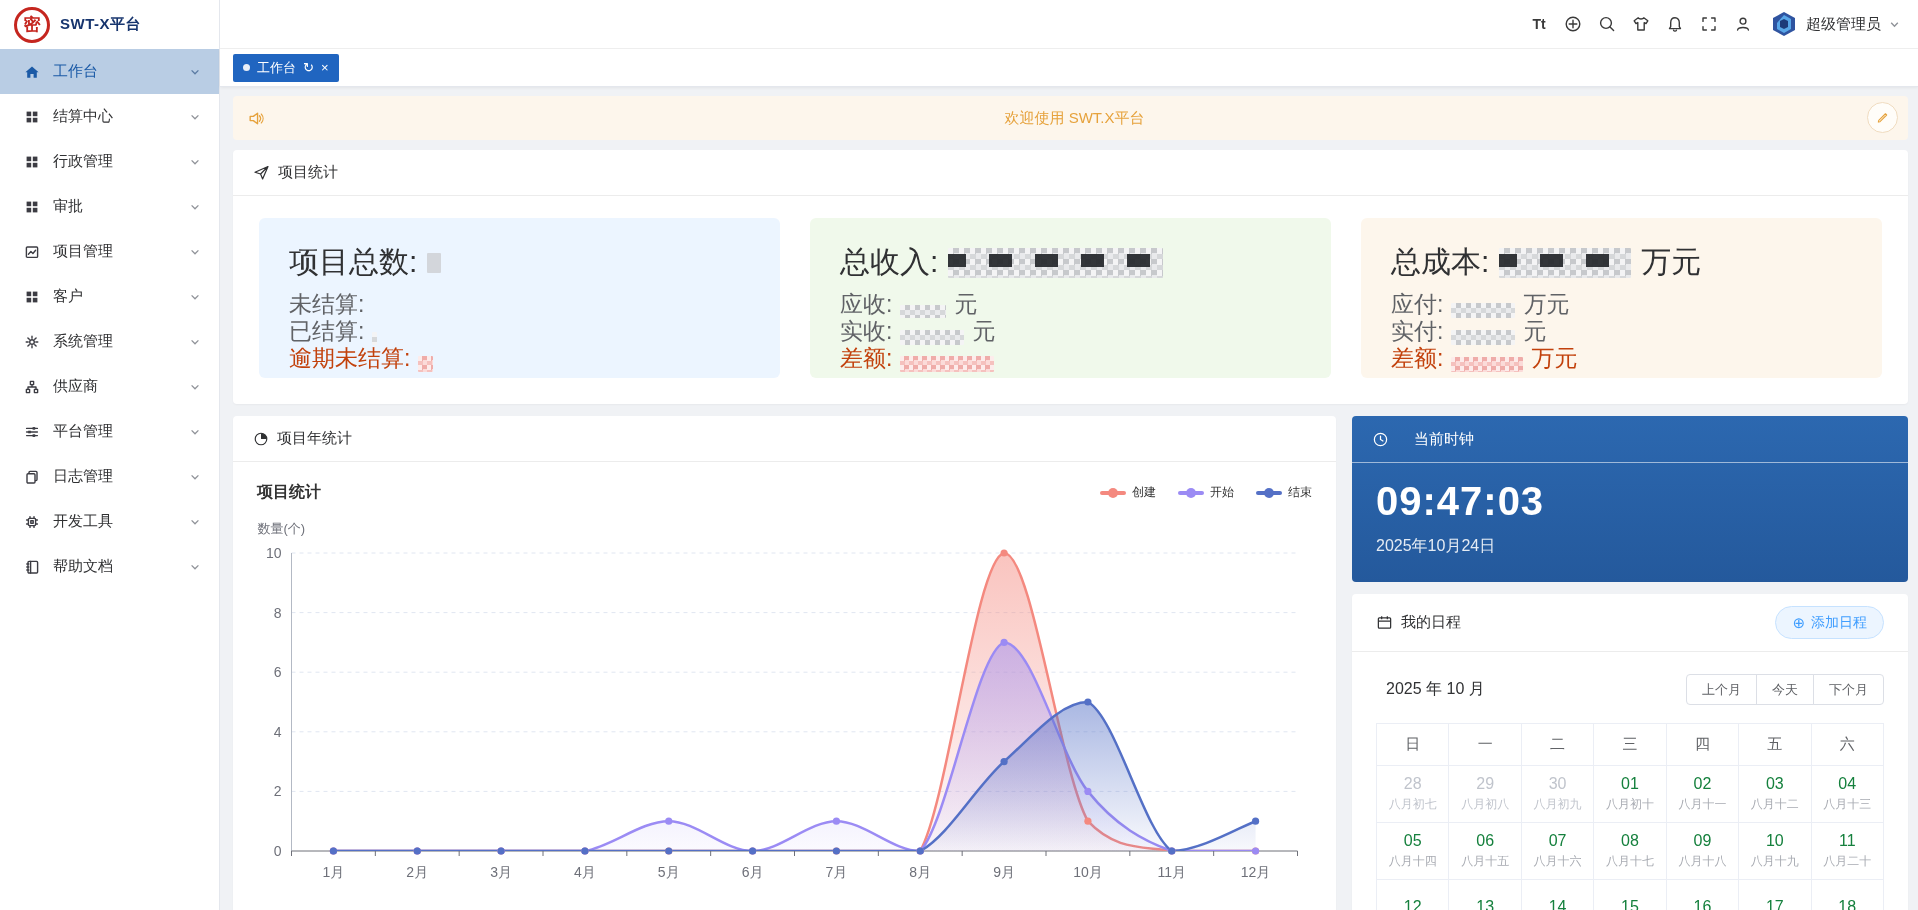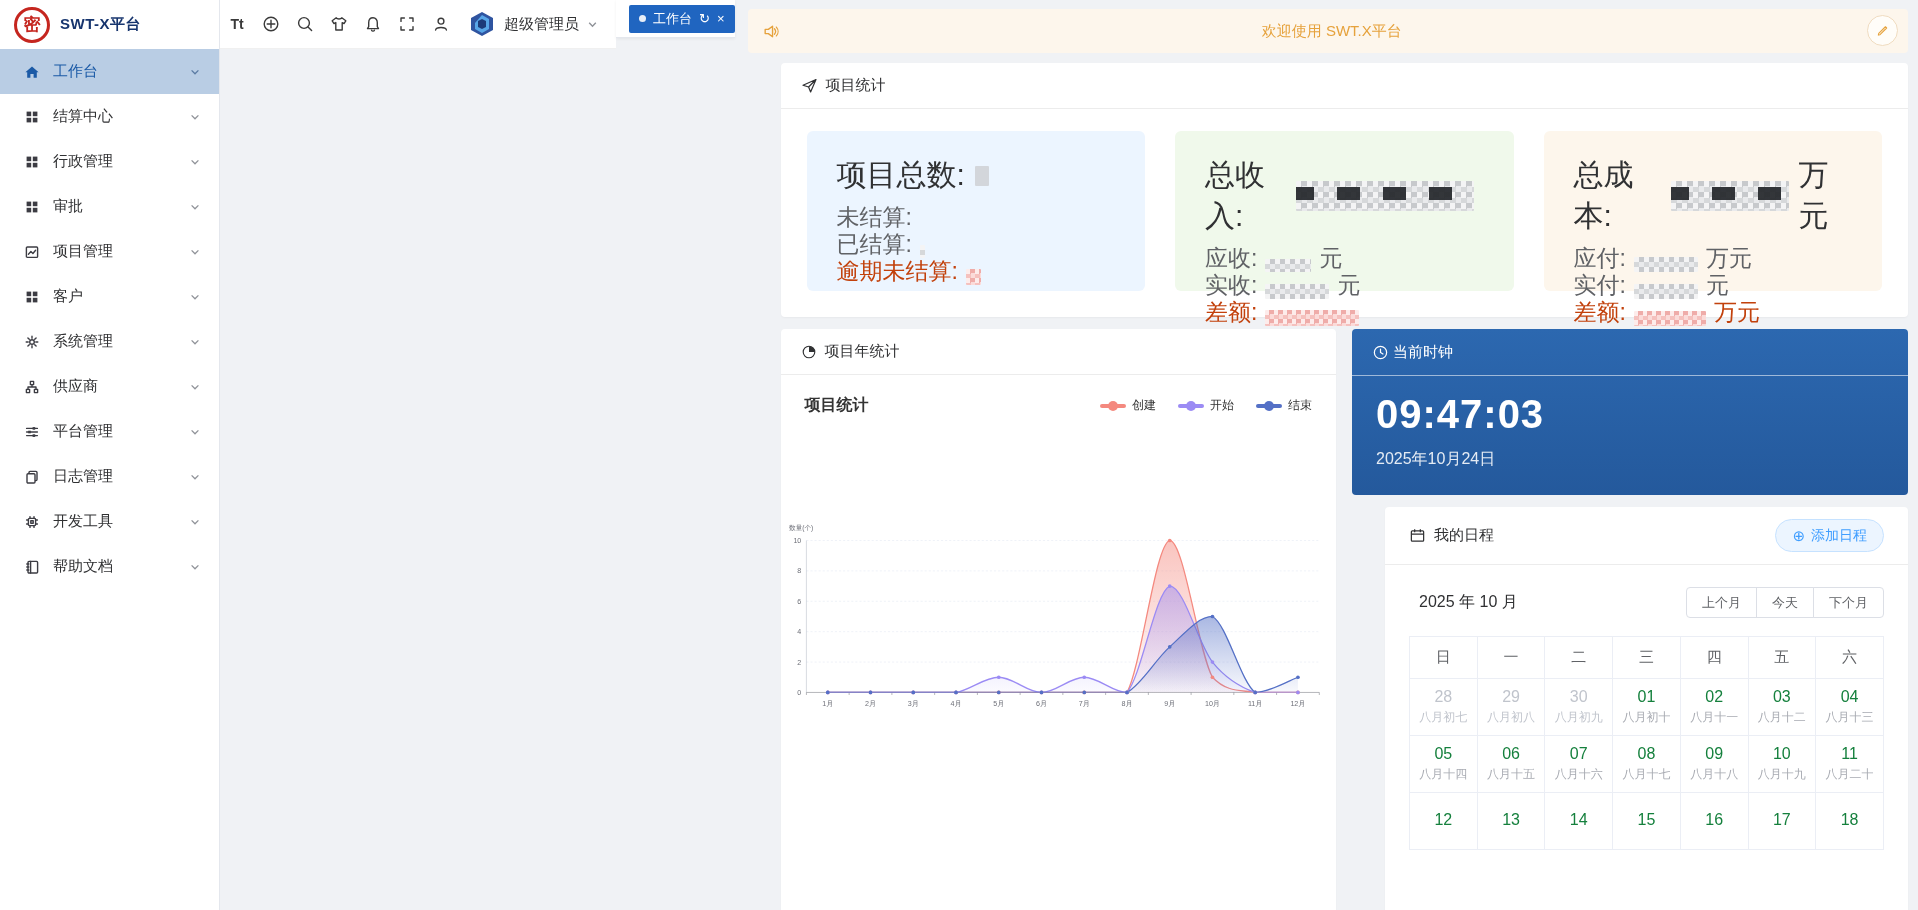--- a/index.html
+++ b/index.html
@@ -15,40 +15,40 @@
   .logo-text { font-size:15px; font-weight:800; color:#17356e; letter-spacing:.5px; }
   .menu { margin-top:0; }
   .menu-item { height:45px; display:flex; align-items:center; gap:13px; padding:0 18px 0 24px; font-size:15px; color:#303133; cursor:pointer; }
   .menu-item .mi-icon { width:16px; height:16px; display:flex; align-items:center; justify-content:center; color:#3c3c43; }
   .menu-item .chev { margin-left:auto; display:flex; color:#909399; }
   .menu-item.active { background:#b9cde4; color:#1b5aa6; }
   .menu-item.active .mi-icon { color:#1b5aa6; }
   .menu-item.active .chev { color:#5b7ba3; }
 
   
-  .main { flex:1; display:flex; flex-direction:row; min-width:0; }
+  .main { flex:1; display:flex; flex-direction:column; min-width:0; }
   .topbar { height:49px; background:#fff; display:flex; align-items:center; justify-content:flex-end; padding-right:18px; border-bottom:1px solid #f0f0f0; }
   .tb-icon { width:34px; height:34px; display:flex; align-items:center; justify-content:center; color:#3a3a3a; cursor:pointer; font-size:14px; font-weight:bold; }
   .tb-user { display:flex; align-items:center; gap:8px; margin-left:10px; cursor:pointer; }
   .tb-user .uname { font-size:15px; color:#303133; }
 
   .tabbar { height:38px; background:#fff; display:flex; align-items:center; border-bottom:1px solid #e4e7ed; box-shadow:0 1px 3px rgba(0,0,0,.06); }
   .tab { margin-left:13px; height:28px; background:#2065c0; color:#fff; border-radius:2px; display:flex; align-items:center; gap:7px; padding:0 10px; font-size:13px; cursor:pointer; }
   .tab-dot { width:7px; height:7px; border-radius:50%; background:#e8eef7; }
   .tab .tico { font-size:13px; cursor:pointer; line-height:1; }
 
   .content { flex:1; padding:9px 10px 0 13px; overflow:hidden; }
 
   
   .banner { position:relative; height:44px; background:#fdf6ec; border-radius:4px; display:flex; align-items:center; padding:0 14px; }
   .banner-text { position:absolute; left:8px; right:0; text-align:center; color:#e6a23c; font-size:15px; }
   .banner-edit { position:absolute; right:10px; top:6px; width:31px; height:31px; border-radius:50%; background:#fffdf9; border:1px solid #f0dcc0; display:flex; align-items:center; justify-content:center; cursor:pointer; }
 
   
-  .card { background:#fff; border-radius:4px; box-shadow:0 1px 2px rgba(0,0,0,.04);margin-left:33px; }
+  .card { background:#fff; border-radius:4px; box-shadow:0 1px 2px rgba(0,0,0,.04); }
   .card-hd { height:46px; display:flex; align-items:center; gap:8px; padding:0 20px; border-bottom:1px solid #ececec; font-size:15px; color:#303133; }
 
   
   .stats { margin-top:10px; }
   .stat-cards { display:flex; gap:30px; padding:22px 26px 26px; }
   .stat-card { flex:1; border-radius:6px; padding:24px 30px; height:160px; }
   .stat-card.c-blue { background:#ecf5ff; }
   .stat-card.c-green { background:#f0f9eb; }
   .stat-card.c-cream { background:#fdf6ec; }
   .stat-title { font-size:30px; color:#303133; margin-bottom:8px; display:flex; align-items:center; gap:10px; }
@@ -70,21 +70,21 @@
   .legend { display:flex; gap:22px; }
   .lg-item { display:flex; align-items:center; gap:6px; font-size:12px; color:#333; cursor:pointer; }
   .lg-marker { position:relative; width:26px; height:12px; }
   .lg-marker .bar { position:absolute; left:0; right:0; top:4px; height:4px; border-radius:2px; }
   .lg-marker .dot { position:absolute; left:8px; top:1px; width:10px; height:10px; border-radius:50%; }
   .chart-wrap { padding:6px 8px 0 4px; }
 
   
   .right-col { width:556px; flex-shrink:0; display:flex; flex-direction:column; gap:12px; }
   .clock-card { border-radius:4px; overflow:hidden; background:linear-gradient(180deg,#2c68b0,#24599c); color:#fff; height:166px; flex-shrink:0; }
-  .clock-hd { height:47px; display:flex; align-items:center; gap:4px; padding:0 20px; border-bottom:1px solid rgba(255,255,255,.55); font-size:15px; }
+  .clock-hd { height:47px; display:flex; align-items:center; gap:25px; padding:0 20px; border-bottom:1px solid rgba(255,255,255,.55); font-size:15px; }
   .clock-time { margin:16px 0 0 24px; font-size:40px; font-weight:bold; letter-spacing:1px; }
   .clock-date { margin:12px 0 0 24px; font-size:16px; color:rgba(255,255,255,.88); }
 
   .schedule { flex:1; display:flex; flex-direction:column; }
   .sch-hd { height:58px; display:flex; align-items:center; padding:0 24px; border-bottom:1px solid #ececec; font-size:15px; color:#303133; gap:8px; }
   .add-btn { margin-left:auto; height:33px; border-radius:17px; background:#ecf5ff; border:1px solid #c6e2ff; color:#409eff;
              display:flex; align-items:center; gap:6px; padding:0 16px; font-size:14px; cursor:pointer; }
   .add-btn .plus { font-size:15px; line-height:1; }
   .cal-toolbar { display:flex; align-items:center; padding:22px 24px 14px; }
   .cal-month { font-size:16px; color:#303133; margin-left:10px; }

